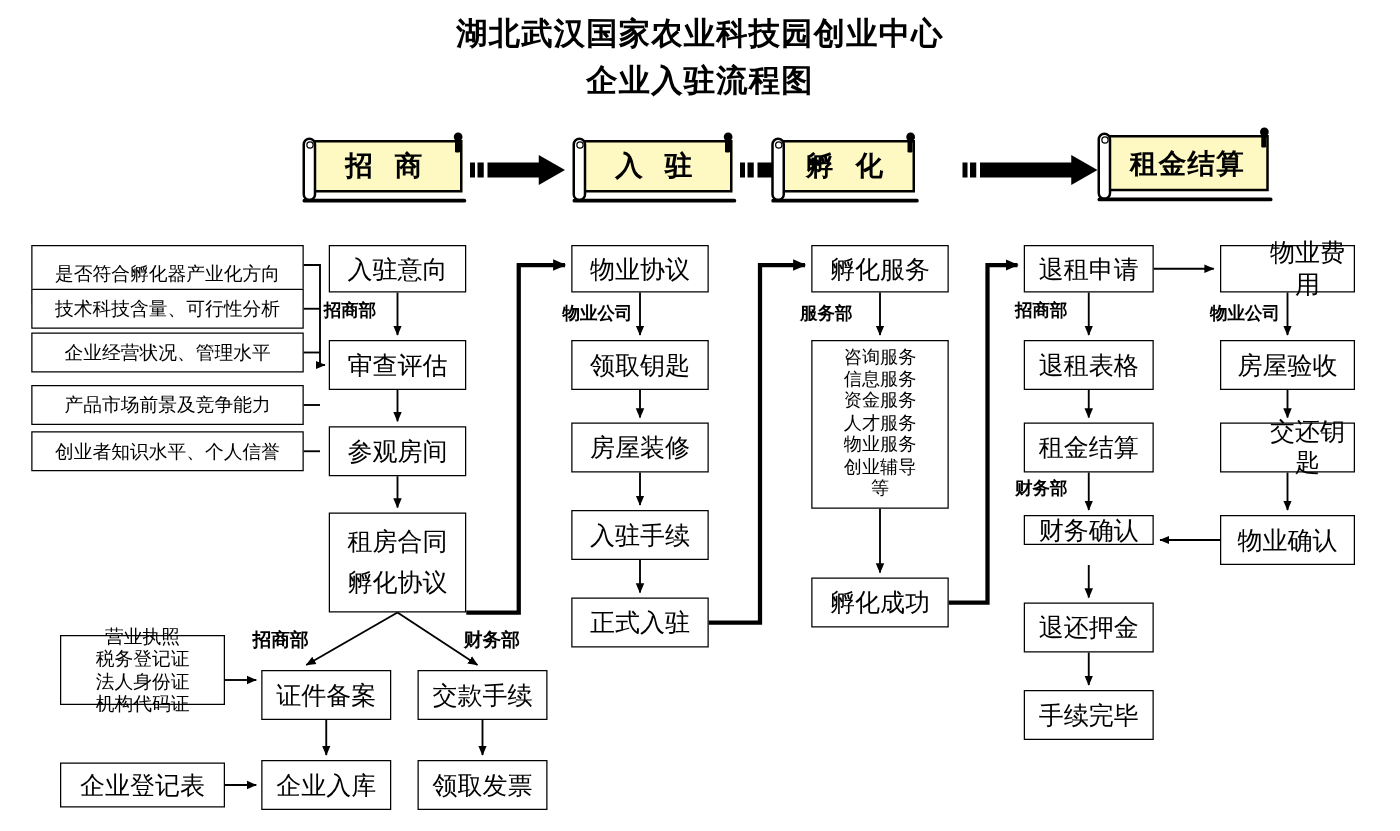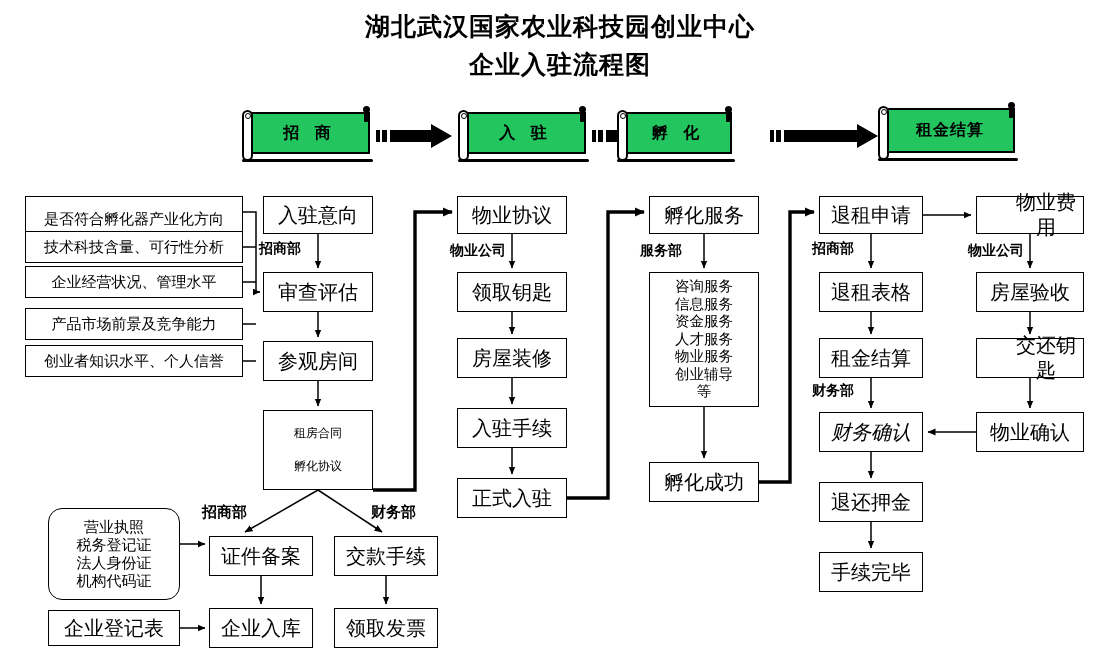--- a/index.html
+++ b/index.html
@@ -11,30 +11,30 @@
   .title{position:absolute;width:100%;text-align:center;font-size:25px;font-weight:700;
          letter-spacing:1px;line-height:38px;}
   .title1{top:8px;}
   .title2{top:46px;}
 
   .box{position:absolute;border:1.6px solid #000;background:#fff;box-sizing:border-box;
        display:flex;align-items:center;justify-content:center;text-align:center;
        font-size:20px;line-height:1.25;}
   .box.small{font-size:15px;}
   .box.list{flex-direction:column;justify-content:center;font-size:14.5px;line-height:17.5px;}
-  .box.two{flex-direction:column;justify-content:space-around;font-size:12px;}
+  .box.two{flex-direction:column;justify-content:space-around;font-size:20px;}
 
   .dept{position:absolute;font-size:14px;font-weight:700;white-space:nowrap;}
 
   
   .banner{position:absolute;}
   .banner .sheet{position:absolute;left:9px;top:4px;right:3px;bottom:9px;
-       border:2.4px solid #000;background:#22c55e;box-sizing:border-box;
+       border:2.4px solid #000;background:#fef9c3;box-sizing:border-box;
        display:flex;align-items:center;justify-content:center;
-       font-size:16px;font-weight:700;letter-spacing:5px;}
+       font-size:22px;font-weight:700;letter-spacing:5px;}
   .banner .roll{position:absolute;left:2px;top:2px;width:11px;bottom:2px;
        border:2.6px solid #000;border-radius:6px;background:#fff;box-sizing:border-box;}
   .banner .rolltop{position:absolute;left:4.5px;top:5px;width:4px;height:4px;
        border:1.4px solid #000;border-radius:50%;background:#fff;}
   .banner .post{position:absolute;top:0px;width:4px;height:14px;background:#000;border-radius:1px;}
   .banner .knob{position:absolute;top:-2px;width:7px;height:7px;background:#000;border-radius:50%;}
   .banner .base{position:absolute;left:2px;right:0;bottom:1px;height:3.4px;background:#000;border-radius:2px;}
 
   .bigarrow{position:absolute;height:24px;}
   .bigarrow .tick1{position:absolute;left:0;top:6px;width:3.5px;height:12px;background:#000;}
@@ -139,31 +139,31 @@
     <span>创业辅导</span>
     <span>等</span>
   </div>
   <div class="box" style="left:649px;top:462px;width:110px;height:40px;">孵化成功</div>
 
   <div class="box" style="left:819px;top:196px;width:104px;height:38px;">退租申请</div>
   <div class="dept" style="left:812px;top:240px;">招商部</div>
   <div class="box" style="left:819px;top:272px;width:104px;height:40px;">退租表格</div>
   <div class="box" style="left:819px;top:338px;width:104px;height:40px;">租金结算</div>
   <div class="dept" style="left:812px;top:382px;">财务部</div>
-  <div class="box" style="left:819px;top:412px;width:104px;height:40px;font-style:italic;">财务确认</div>
+  <div class="box" style="left:819px;top:412px;width:104px;height:24px;">财务确认</div>
   <div class="box" style="left:819px;top:482px;width:104px;height:40px;">退还押金</div>
   <div class="box" style="left:819px;top:552px;width:104px;height:40px;">手续完毕</div>
 
   <div class="box" style="left:976px;top:196px;width:108px;height:38px;padding-left:32px;">物业费用</div>
   <div class="dept" style="left:968px;top:242px;">物业公司</div>
   <div class="box" style="left:976px;top:272px;width:108px;height:40px;">房屋验收</div>
   <div class="box" style="left:976px;top:338px;width:108px;height:40px;padding-left:32px;">交还钥匙</div>
   <div class="box" style="left:976px;top:412px;width:108px;height:40px;">物业确认</div>
 
-  <div class="box list" style="left:48px;top:508px;width:132px;height:92px;font-size:15px;line-height:18px;border-radius:14px;">
+  <div class="box list" style="left:48px;top:508px;width:132px;height:56px;font-size:15px;line-height:18px;">
     <span>营业执照</span>
     <span>税务登记证</span>
     <span>法人身份证</span>
     <span>机构代码证</span>
   </div>
   <div class="box" style="left:48px;top:610px;width:132px;height:36px;">企业登记表</div>
 
   <div class="dept" style="left:202px;top:503px;font-size:15px;">招商部</div>
   <div class="dept" style="left:371px;top:503px;font-size:15px;">财务部</div>
 

